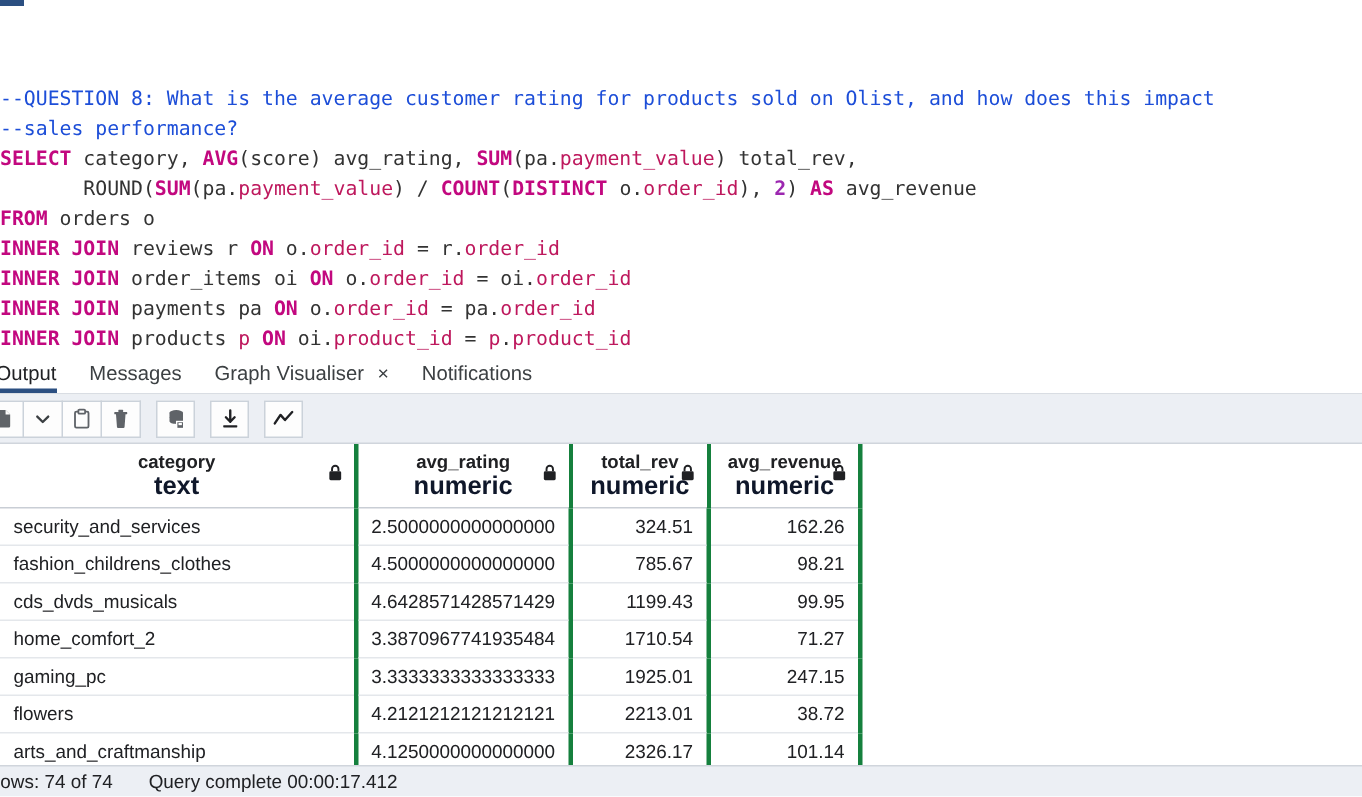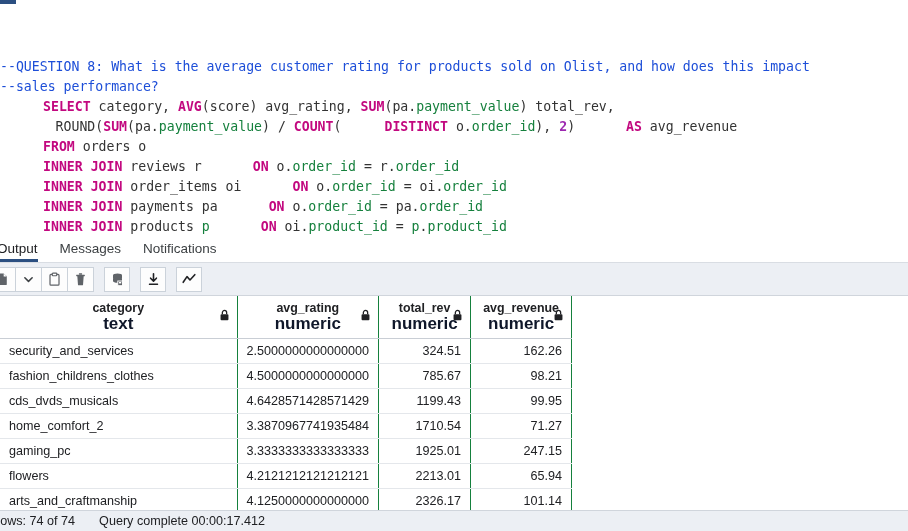--- a/index.html
+++ b/index.html
@@ -17,24 +17,24 @@
     position: absolute; left:0; top:0; width:908px; height:236px;
     background:#ffffff;
     font-family: "DejaVu Sans Mono", "Liberation Mono", monospace;
     font-size: 13.2px;
     line-height: 20px;
     white-space: pre;
     overflow: hidden;
   }
   #editor .ln { height:20px; padding-left:0px; }
   #editor .ln:first-child { margin-top:-3px; }
-  .k   { color:#c2087f; font-weight:bold;margin-left:43px; }   
+  .k   { color:#c2087f; font-weight:bold; }   
   .kb  { color:#c2087f; font-weight:bold; }   
   .cm  { color:#1d4ed8; }                      
-  .al  { color:#15803d; }                      
+  .al  { color:#be185d; }                      
   .nu  { color:#9c27b0; font-weight:bold; }    
   .pl  { color:#333333; }                      
   .caret-block { position:absolute; left:0; top:0; width:16px; height:4px; background:#2b4f81; }
 
   
   #tabs {
     position:absolute; left:0; top:236px; width:908px; height:27px;
     background:#ffffff; border-bottom:1px solid #d9dde3;
     display:flex; align-items:flex-end;
   }
@@ -67,21 +67,21 @@
   .tb-gap { width:10px; }
   .tb-btn svg { display:block; }
 
   
   #grid {
     position:absolute; left:0; top:296px; width:908px; height:214px;
     background:#ffffff; overflow:hidden;
   }
   table { border-collapse:collapse; table-layout:fixed; }
   th, td {
-    border-right:1px solid #15803d; border-bottom:1px solid #e4e7eb;
+    border-right:3px solid #15803d; border-bottom:1px solid #e4e7eb;
     padding:0; margin:3px;
   }
   thead th {
     height:42px; background:#ffffff; vertical-align:top;
     border-bottom:1px solid #c9ced5;
     padding:4px 8px 0 8px; position:relative;
   }
   .col-name { font-size:12.4px; color:#202124; line-height:16px; }
   .col-type { font-size:17px; color:#0f172a; line-height:16px; }
   .lock { position:absolute; right:7px; top:13px; }
@@ -105,20 +105,24 @@
   <div class="caret-block"></div>
   <div id="editor-lines"><div class="ln"><span class="cm">--QUESTION 8: What is the average customer rating for products sold on Olist, and how does this impact</span></div><div class="ln"><span class="cm">--sales performance?</span></div><div class="ln"><span class="k">SELECT</span><span class="pl"> category, </span><span class="kb">AVG</span><span class="pl">(score) avg_rating, </span><span class="kb">SUM</span><span class="pl">(pa.</span><span class="al">payment_value</span><span class="pl">) total_rev,</span></div><div class="ln"><span class="pl">       ROUND(</span><span class="kb">SUM</span><span class="pl">(pa.</span><span class="al">payment_value</span><span class="pl">) / </span><span class="kb">COUNT</span><span class="pl">(</span><span class="k">DISTINCT</span><span class="pl"> o.</span><span class="al">order_id</span><span class="pl">), </span><span class="nu">2</span><span class="pl">) </span><span class="k">AS</span><span class="pl"> avg_revenue</span></div><div class="ln"><span class="k">FROM</span><span class="pl"> orders o</span></div><div class="ln"><span class="k">INNER JOIN</span><span class="pl"> reviews r </span><span class="k">ON</span><span class="pl"> o.</span><span class="al">order_id</span><span class="pl"> = r.</span><span class="al">order_id</span></div><div class="ln"><span class="k">INNER JOIN</span><span class="pl"> order_items oi </span><span class="k">ON</span><span class="pl"> o.</span><span class="al">order_id</span><span class="pl"> = oi.</span><span class="al">order_id</span></div><div class="ln"><span class="k">INNER JOIN</span><span class="pl"> payments pa </span><span class="k">ON</span><span class="pl"> o.</span><span class="al">order_id</span><span class="pl"> = pa.</span><span class="al">order_id</span></div><div class="ln"><span class="k">INNER JOIN</span><span class="pl"> products </span><span class="al">p</span><span class="pl"> </span><span class="k">ON</span><span class="pl"> oi.</span><span class="al">product_id</span><span class="pl"> = </span><span class="al">p</span><span class="pl">.</span><span class="al">product_id</span></div></div>
 </div>
 
 <div id="tabs">
     <div class="tab active">
       <span>Output</span>
     </div>
     <div class="tab">
       <span>Messages</span>
+    </div>
+    <div class="tab">
+      <span>Graph Visualiser</span>
+      <span class="tab-close">×</span>
     </div>
     <div class="tab">
       <span>Notifications</span>
     </div>
   </div>
 
 <div id="toolbar">
   <div class="tb-group">
     <div class="tb-btn" style="margin-left:-10px;">
       <svg width="15" height="15" viewBox="0 0 16 16">
@@ -242,21 +246,21 @@
         <tr>
           <td class="tcell" style="width: 237px;">gaming_pc</td>
           <td class="ncell" style="width: 138px;">3.3333333333333333</td>
           <td class="ncell" style="width: 92px;">1925.01</td>
           <td class="ncell" style="width: 101px;">247.15</td>
         </tr>
         <tr>
           <td class="tcell" style="width: 237px;">flowers</td>
           <td class="ncell" style="width: 138px;">4.2121212121212121</td>
           <td class="ncell" style="width: 92px;">2213.01</td>
-          <td class="ncell" style="width: 101px;">65.94</td>
+          <td class="ncell" style="width: 101px;">38.72</td>
         </tr>
         <tr>
           <td class="tcell" style="width: 237px;">arts_and_craftmanship</td>
           <td class="ncell" style="width: 138px;">4.1250000000000000</td>
           <td class="ncell" style="width: 92px;">2326.17</td>
           <td class="ncell" style="width: 101px;">101.14</td>
         </tr>
       </tbody>
   </table>
 </div>

